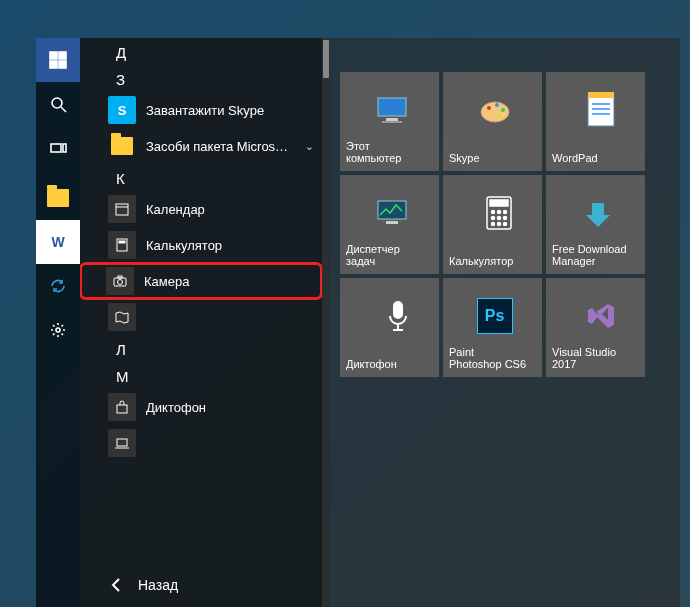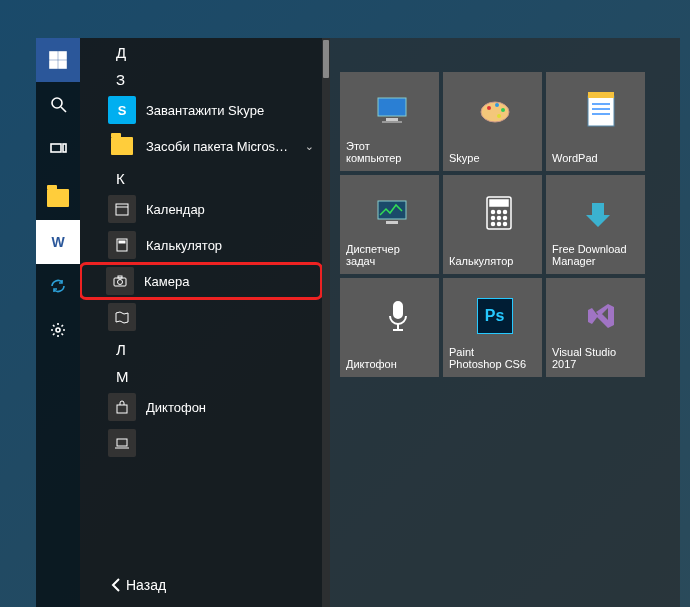--- a/index.html
+++ b/index.html
@@ -45,21 +45,21 @@
   }
   .app-ico {
     width:28px; height:28px; display:flex; align-items:center; justify-content:center;
     background:#338; font-size:13px; border-radius:2px;
   }
   .app-ico.plain { background:transparent; }
   .app-label { flex:1; white-space:nowrap; overflow:hidden; text-overflow:ellipsis; }
   .chev { color:#ccc; font-size:11px; padding-right:8px; }
 
   .back-row {
-    display:flex; align-items:center; 
+    display:flex; align-items:center; gap:12px;
     height:44px; padding-left:28px; color:#fff; font-size:14px;
   }
   .back-row svg { width:18px; height:18px; stroke:#fff; fill:none; stroke-width:2; }
 
   .scrollbar-track {
     position:absolute; right:0; top:0; bottom:0; width:8px;
     background: rgba(60,60,60,.6);
   }
   .scrollbar-thumb {
     position:absolute; left:1px; right:1px;

